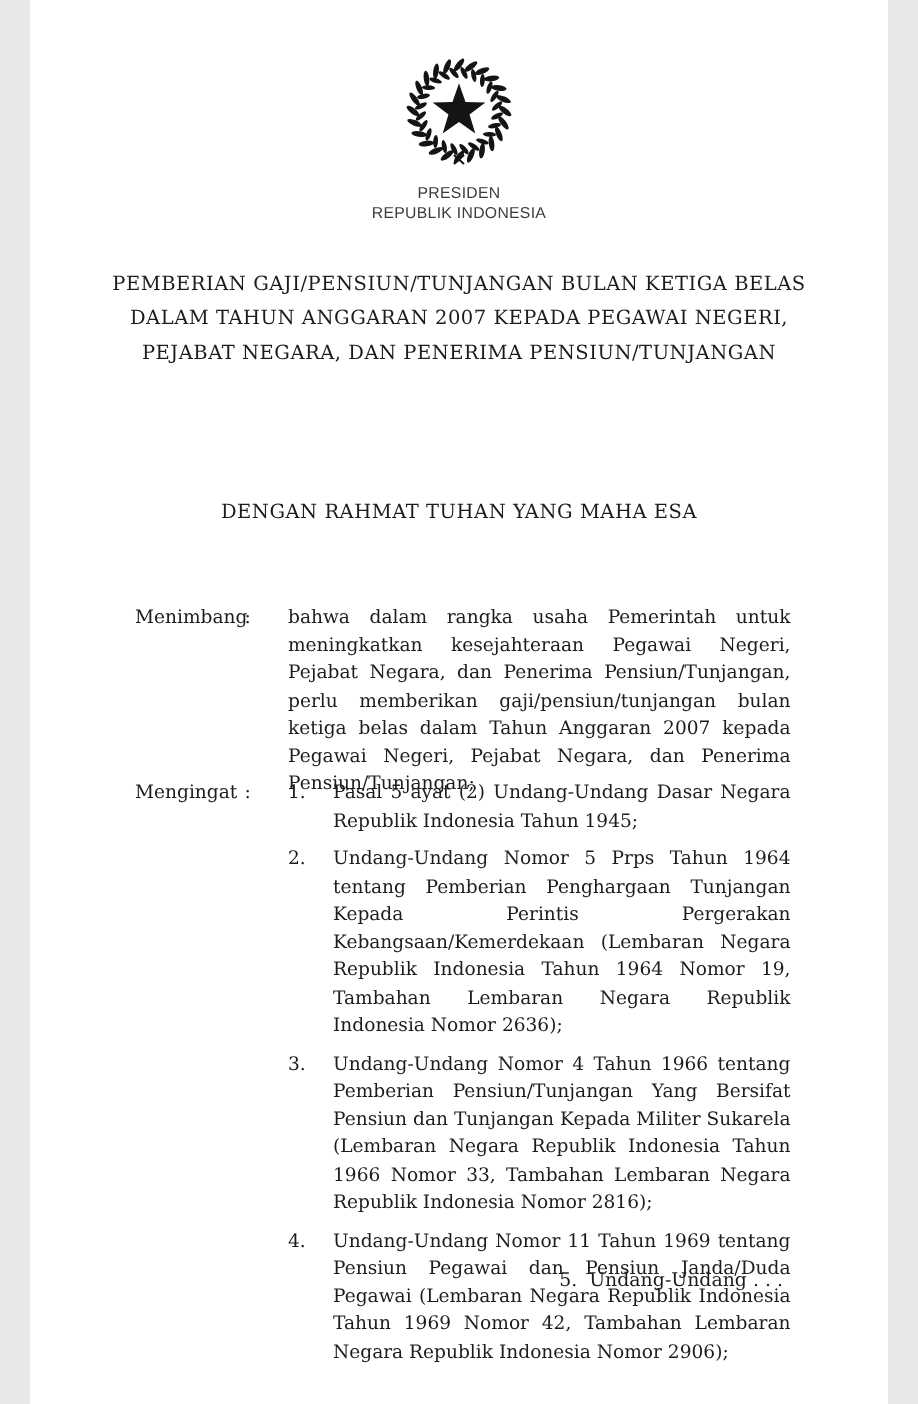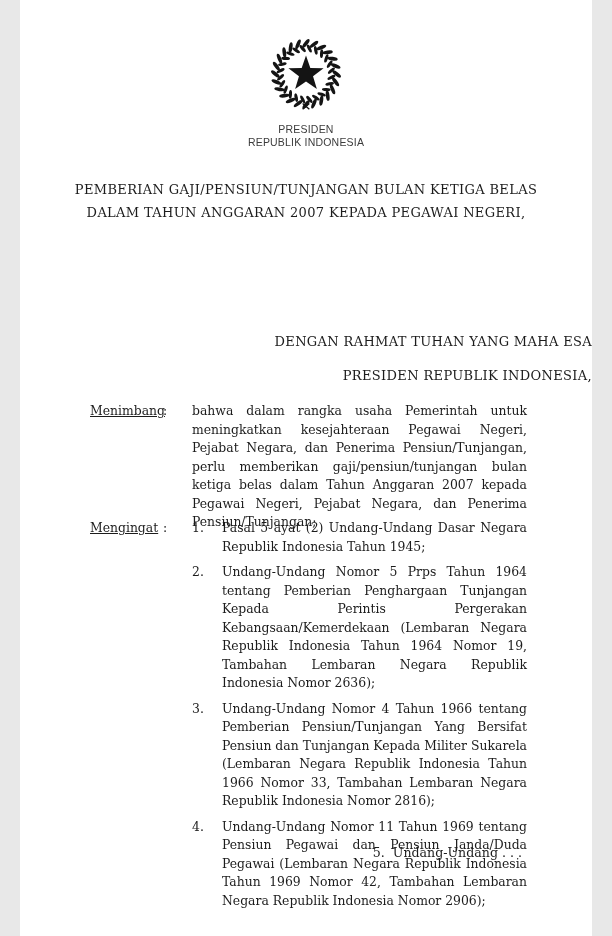--- a/index.html
+++ b/index.html
@@ -18,31 +18,31 @@
     margin-top:3px;
     font-family:"Liberation Sans", sans-serif;
     font-size:10.5px;line-height:13px;
     color:#3c3c3c;letter-spacing:.2px;
   }
   .title-block{
     position:absolute;top:178px;left:0;right:0;
     text-align:center;
     font-size:13px;line-height:23px;letter-spacing:.35px;
   }
-  .center-line{position:absolute;left:0;right:0;text-align:right;font-size:13px;letter-spacing:.35px;}
+  .center-line{position:absolute;left:0;right:0;text-align:center;font-size:13px;letter-spacing:.35px;}
   .invocation{top:334px;}
   .authority{top:368px;}
   .clause{
     position:absolute;left:70px;right:65px;
     display:flex;align-items:flex-start;
     font-size:12.4px;line-height:18.5px;
   }
   .menimbang{top:402px;}
   .mengingat{top:519px;}
-  .clabel{width:73px;flex:none;text-decoration:underline;}
+  .clabel{width:73px;flex:none;}
   .ccolon{width:29px;flex:none;}
   .ctext{flex:1;text-align:justify;}
   .citems{flex:1;display:flex;flex-direction:column;gap:7px;}
   .item{display:flex;align-items:flex-start;}
   .inum{width:30px;flex:none;}
   .itext{flex:1;text-align:justify;}
   .catchword{
     position:absolute;top:845px;right:70px;
     font-size:12.6px;white-space:pre;
   }
@@ -113,24 +113,24 @@
     </svg>
     <div class="emblem-caption">
       <div>PRESIDEN</div>
       <div>REPUBLIK INDONESIA</div>
     </div>
   </div>
 
   <div class="title-block">
     <div>PEMBERIAN GAJI/PENSIUN/TUNJANGAN BULAN KETIGA BELAS</div>
     <div>DALAM TAHUN ANGGARAN 2007 KEPADA PEGAWAI NEGERI,</div>
+    <div>PEJABAT NEGARA, DAN PENERIMA PENSIUN/TUNJANGAN</div>
   </div>
 
   <div class="center-line invocation">DENGAN RAHMAT TUHAN YANG MAHA ESA</div>
-  <div class="center-line authority">PRESIDEN REPUBLIK INDONESIA,</div>
 
   <div class="clause menimbang">
     <div class="clabel">Menimbang</div>
     <div class="ccolon">:</div>
     <div class="ctext">bahwa dalam rangka usaha Pemerintah untuk meningkatkan kesejahteraan Pegawai Negeri, Pejabat Negara, dan Penerima Pensiun/Tunjangan, perlu memberikan gaji/pensiun/tunjangan bulan ketiga belas dalam Tahun Anggaran 2007 kepada Pegawai Negeri, Pejabat Negara, dan Penerima Pensiun/Tunjangan;</div>
   </div>
 
   <div class="clause mengingat">
     <div class="clabel">Mengingat</div>
     <div class="ccolon">:</div>

